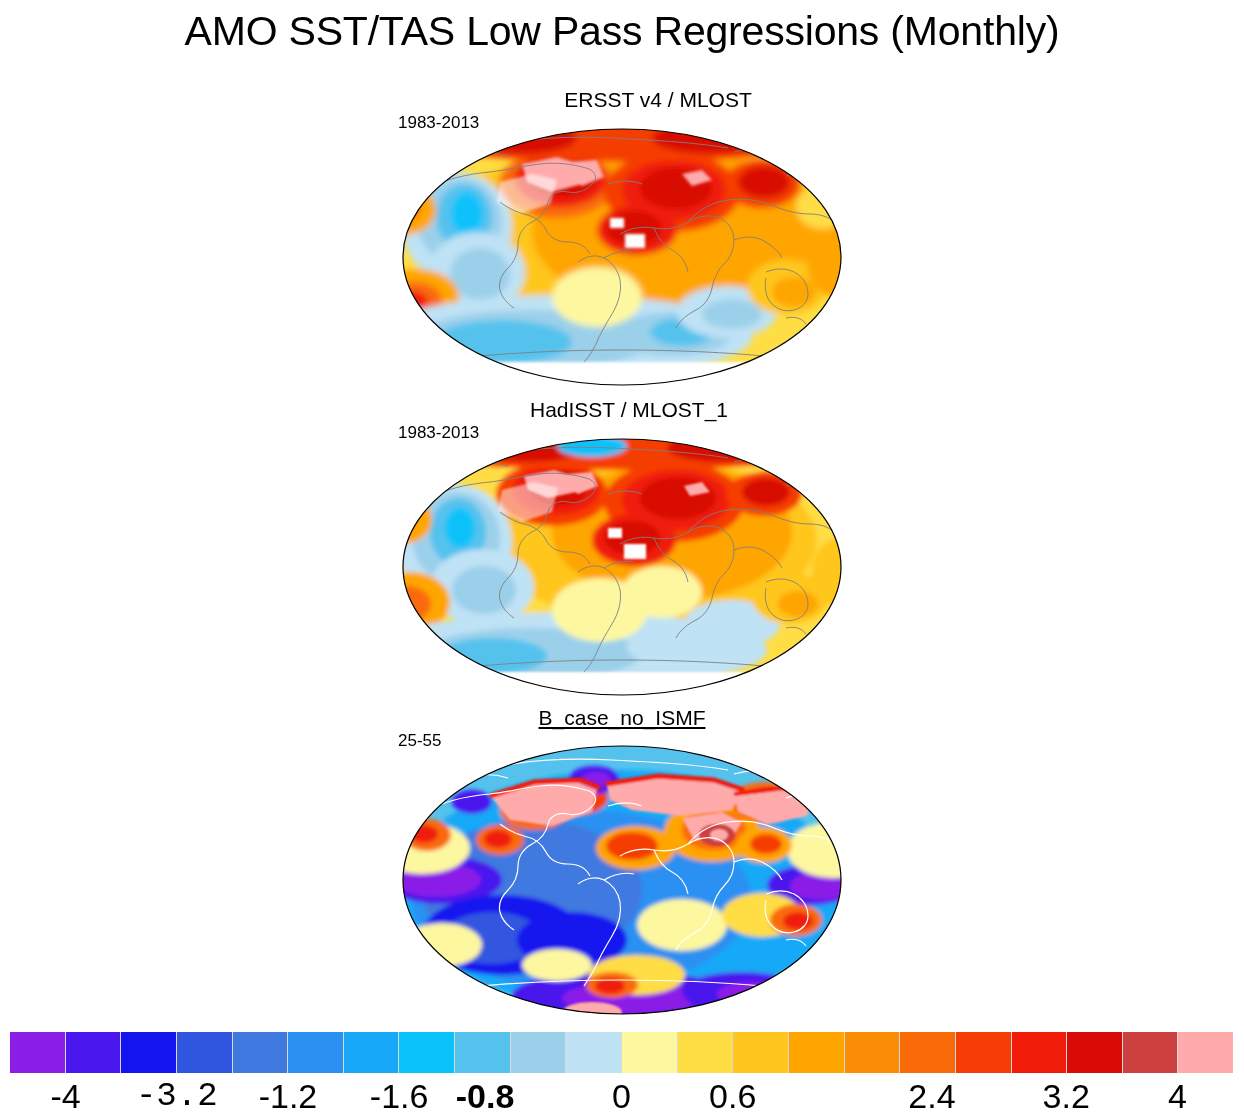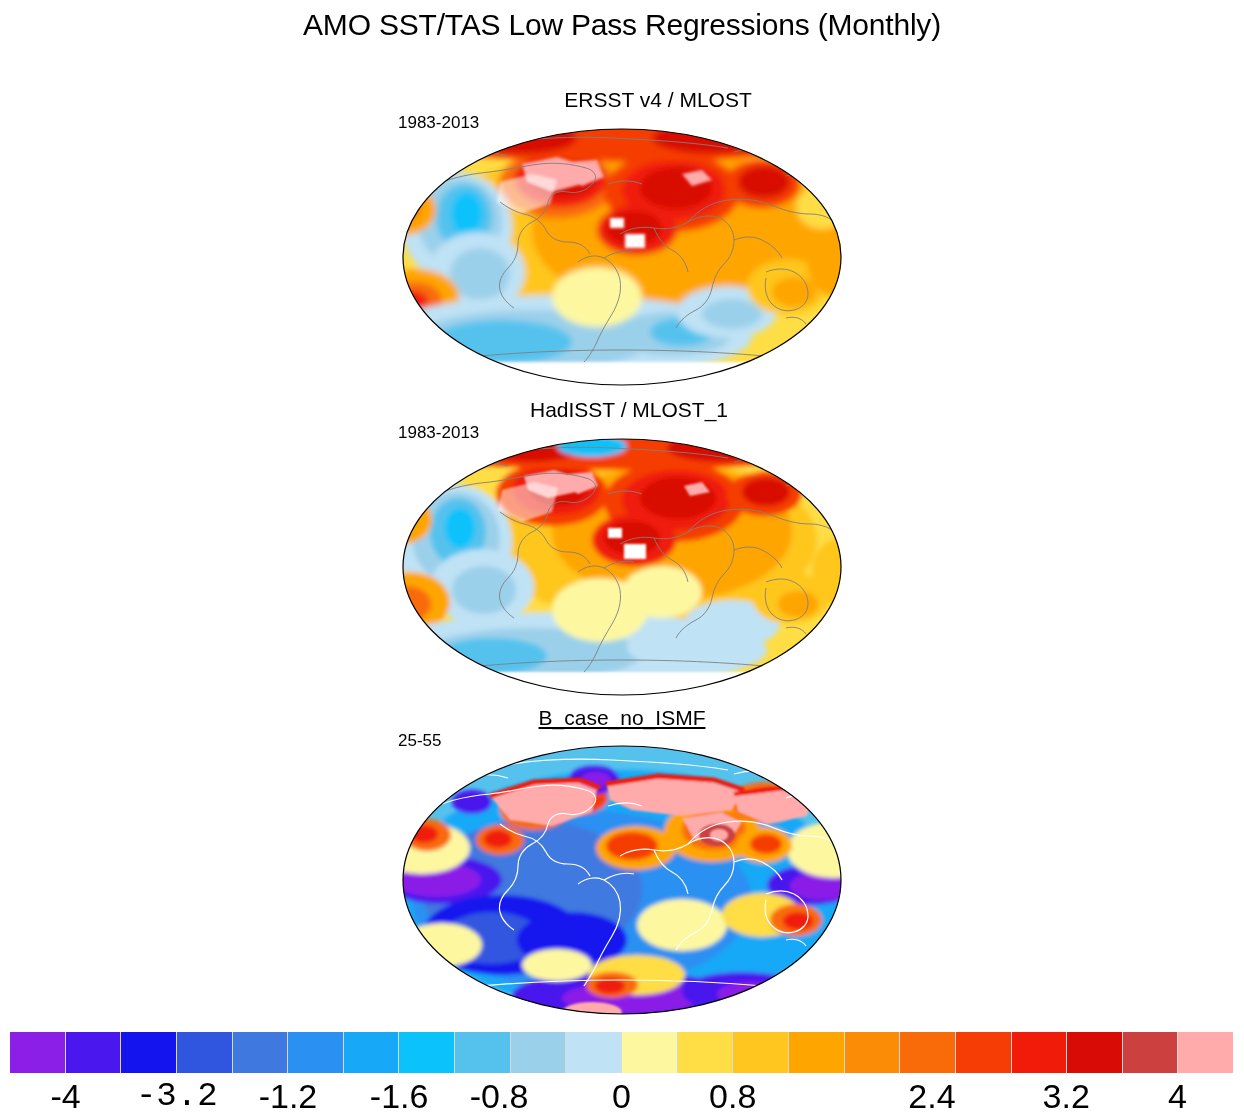--- a/index.html
+++ b/index.html
@@ -19,21 +19,21 @@
     position: relative;
     width: 1244px;
     height: 1116px;
   }
   #main-title {
     position: absolute;
     top: 8px;
     left: 0;
     width: 1244px;
     text-align: center;
-    font-size: 30px;
+    font-size: 41px;
     font-weight: normal;
     letter-spacing: -0.2px;
     font-family: "Liberation Sans", sans-serif;
     white-space: nowrap;
   }
   .panel {
     position: absolute;
     left: 0;
     width: 1244px;
   }
@@ -504,23 +504,23 @@
         <div class="cb-cell" style="background: rgb(240, 27, 8);"></div>
         <div class="cb-cell" style="background: rgb(216, 11, 6);"></div>
         <div class="cb-cell" style="background: rgb(204, 64, 64);"></div>
         <div class="cb-cell" style="background: rgb(255, 171, 171);"></div>
       </div>
     <div id="cb-labels">
         <div class="cb-label" style="left: 65.5909px;">-4</div>
         <div class="cb-label" style="left: 176.773px; font-family: Liberation Mono, monospace;">-3.2</div>
         <div class="cb-label" style="left: 287.955px;">-1.2</div>
         <div class="cb-label" style="left: 399.136px;">-1.6</div>
-        <div class="cb-label" style="left: 499px;">-0.8</div>
+        <div class="cb-label" style="left: 485px; font-weight: bold;">-0.8</div>
         <div class="cb-label" style="left: 621.5px;">0</div>
-        <div class="cb-label" style="left: 732.682px;">0.8</div>
+        <div class="cb-label" style="left: 732.682px;">0.6</div>
         <div class="cb-label" style="left: 843.864px; margin-top: 44px;">1.6</div>
         <div class="cb-label" style="left: 932px;">2.4</div>
         <div class="cb-label" style="left: 1066.23px;">3.2</div>
         <div class="cb-label" style="left: 1177.41px;">4</div>
       </div>
   </div>
 
 </div>
 
 </body></html>

